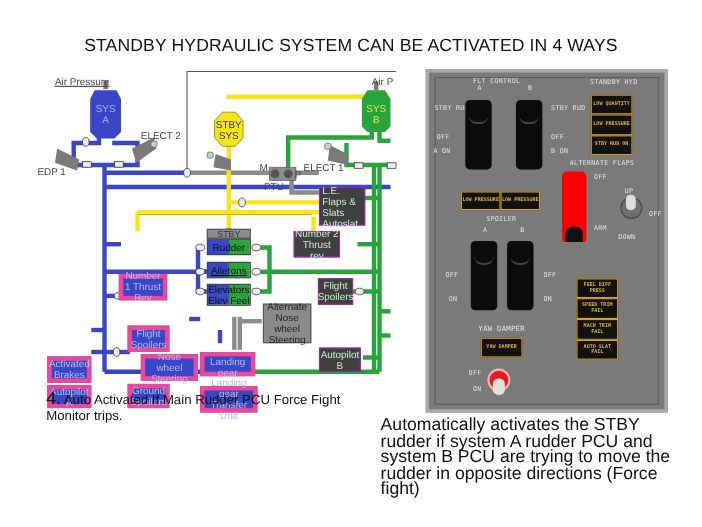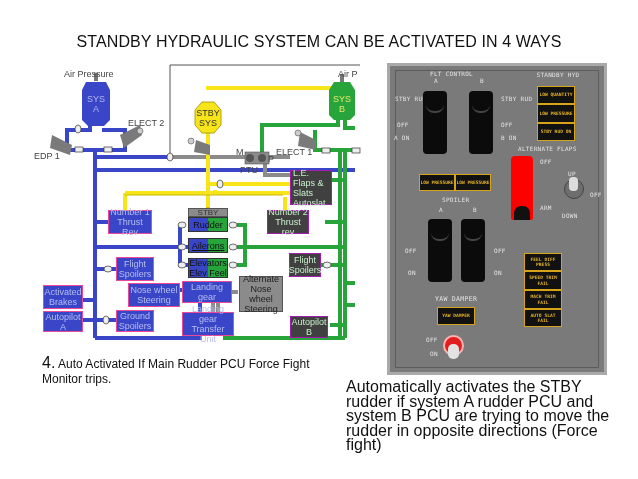--- a/index.html
+++ b/index.html
@@ -1,20 +1,20 @@
 <!DOCTYPE html>
 <html><head>
 <meta charset="utf-8">
 <style>
   html,body{margin:0;padding:0;background:#fff;}
   body{width:638px;height:479px;position:relative;overflow:hidden;font-family:"Liberation Sans",sans-serif;}
   .title{position:absolute;left:0;width:638px;top:33px;text-align:center;font-size:16px;color:#111;letter-spacing:0.1px;}
   svg.diagram{position:absolute;left:0;top:0;}
   .box{position:absolute;font-size:9px;line-height:10px;text-align:center;display:flex;align-items:center;justify-content:center;box-sizing:border-box;}
-  .blue{background:#3a46c8;color:#b6bdf0;border:1px solid #ec4899;}
+  .blue{background:#3a46c8;color:#b6bdf0;border:4px solid #ec4899;margin-top:39px;}
   .green{background:#404040;color:#c7efcb;border:1px solid #a21caf;}
   .grey{background:#8b8b8b;color:#e8e8e8;border:1px solid #555;}
   .lbl{position:absolute;font-size:9px;color:#444;}
   .caption-left{position:absolute;left:42px;top:355px;font-size:12px;color:#111;line-height:15px;width:300px;}
   .caption-left .num{font-size:16px;}
   .caption-right{position:absolute;left:346px;top:380px;width:270px;font-size:16px;line-height:14.5px;color:#111;}
   
   .panel{position:absolute;left:355px;top:63px;width:220px;height:312px;background:#7a7a7a;border:3px solid #a9a9a9;box-sizing:border-box;margin-left:32px;}
   .panel .inner{position:absolute;left:5px;top:4px;right:5px;bottom:4px;border:1px solid #5c5c5c;}
   .pl{position:absolute;font-family:"DejaVu Sans Mono","Liberation Mono",monospace;font-size:6px;color:#e4e4e4;letter-spacing:0.3px;white-space:nowrap;}
@@ -134,21 +134,21 @@
     <ellipse cx="182" cy="265" rx="4" ry="3"></ellipse>
     <ellipse cx="233" cy="225" rx="4" ry="3"></ellipse>
     <ellipse cx="233" cy="247" rx="4" ry="3"></ellipse>
     <ellipse cx="233" cy="265" rx="4" ry="3"></ellipse>
     <ellipse cx="108" cy="269" rx="4" ry="3"></ellipse>
     <ellipse cx="106" cy="320" rx="3" ry="4"></ellipse>
     <ellipse cx="327" cy="265" rx="4" ry="3"></ellipse>
   </g>
 </svg>
 
-<div class="lbl" style="left:64px;top:69px;">Air Pressure</div>
+<div class="lbl" style="left:50px;top:69px;text-decoration:underline;">Air Pressure</div>
 <div class="lbl" style="left:338px;top:69px;">Air P</div>
 <div class="lbl" style="left:128px;top:118px;">ELECT 2</div>
 <div class="lbl" style="left:276px;top:147px;">ELECT 1</div>
 <div class="lbl" style="left:34px;top:151px;">EDP 1</div>
 <div class="lbl" style="left:240px;top:165px;">PTU</div>
 <div class="lbl" style="left:236px;top:147px;">M</div>
 <div class="lbl" style="left:268px;top:154px;">P</div>
 
 <div class="box" style="left:82px;top:92px;width:28px;height:24px;color:#b0b7ee;font-size:9px;">
     <span><span>SYS</span><br><span>A</span></span>

